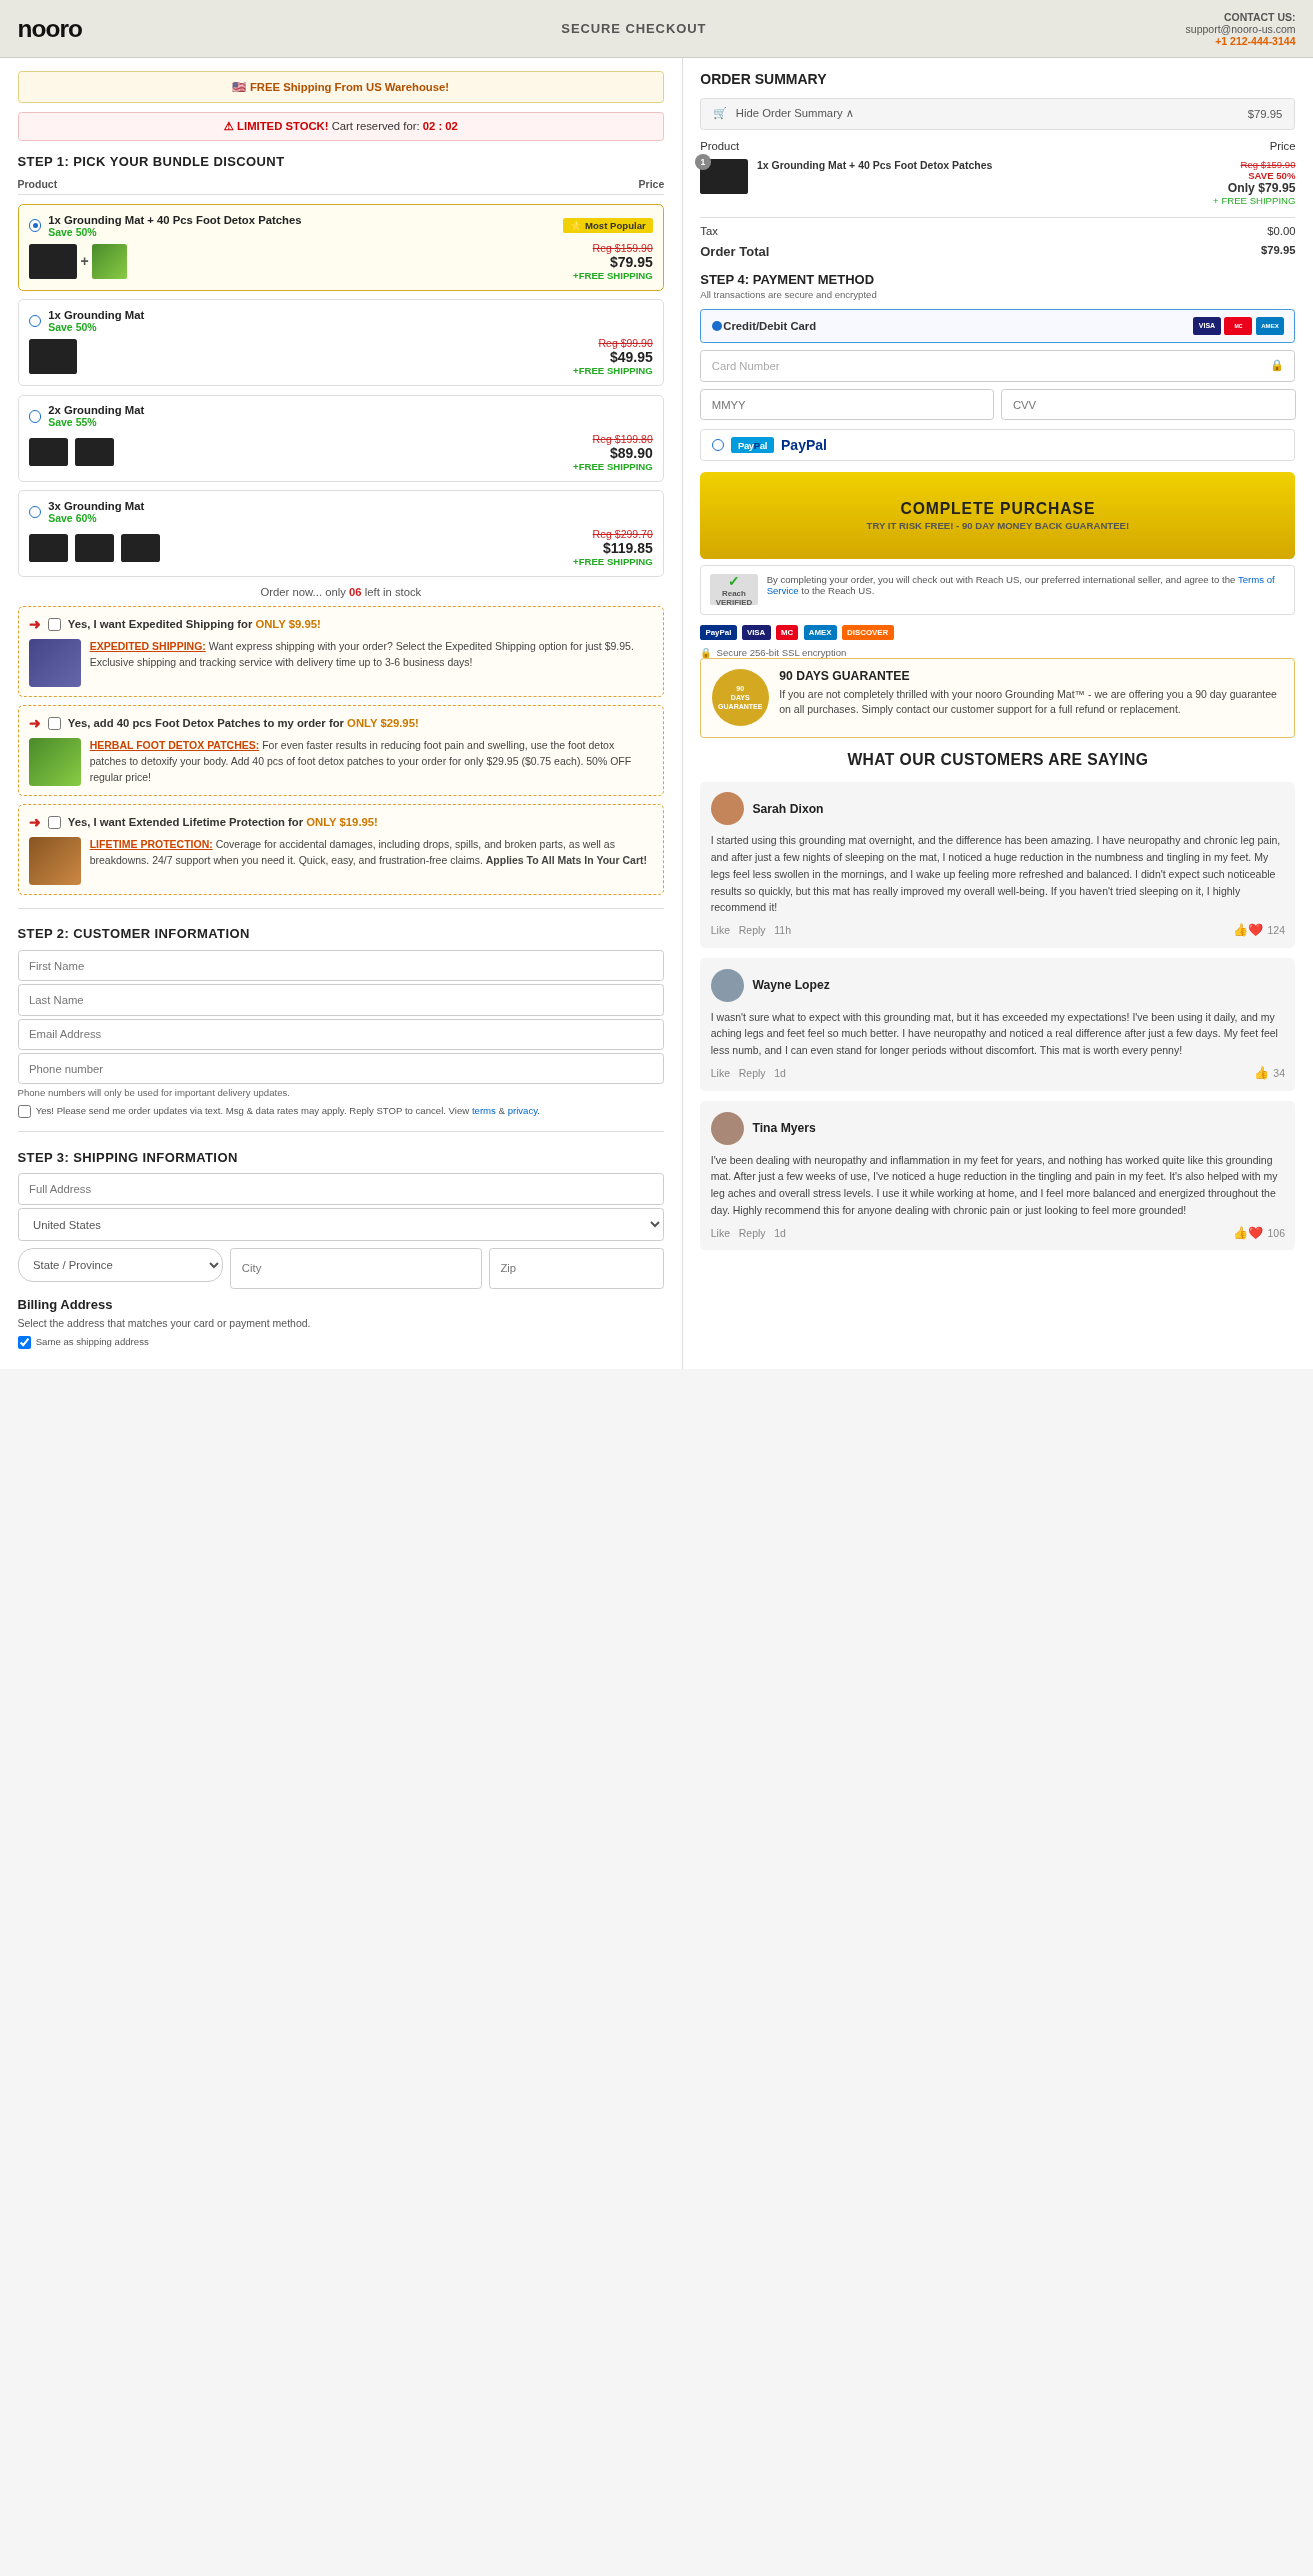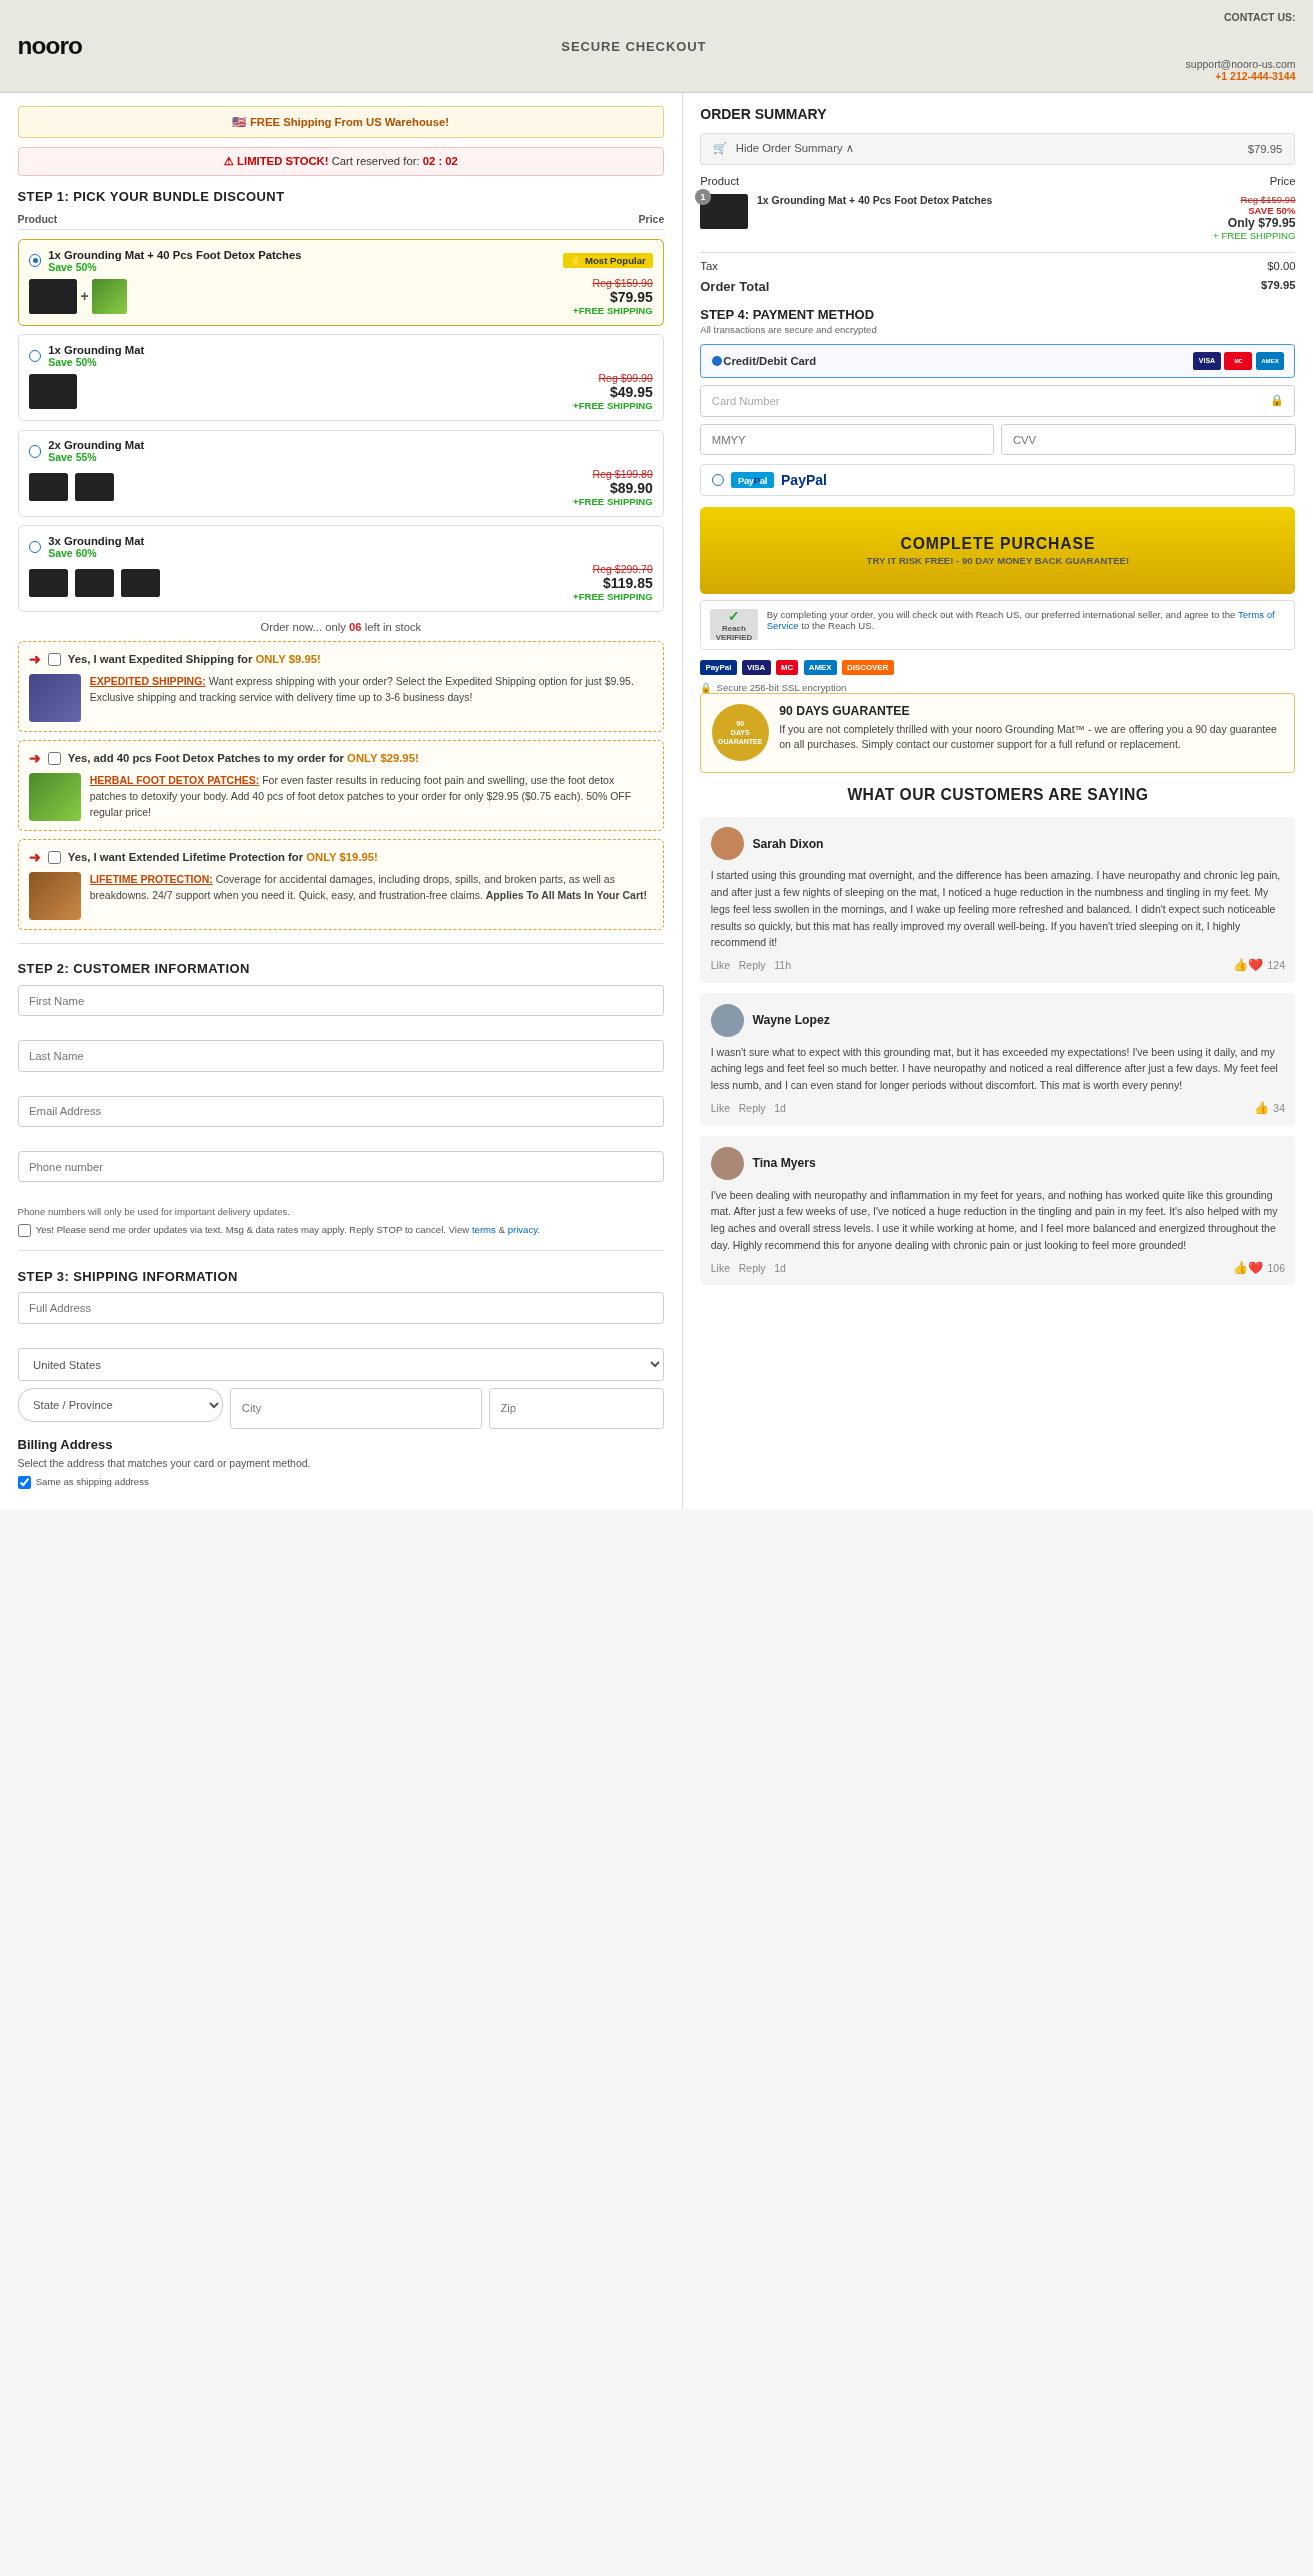--- a/index.html
+++ b/index.html
@@ -4,21 +4,21 @@
   <style>
     * { box-sizing: border-box; margin: 0; padding: 0; }
     body { font-family: Arial, sans-serif; background: #f5f5f5; font-size: 11.3px; color: #333; }
 
     
     .header { background: #e8e8e0; padding: 10.5px 17.5px; display: flex; justify-content: space-between; align-items: center; border-bottom: 0.9px solid #ccc; }
     .header-logo { font-size: 24.4px; font-weight: 900; color: #111; letter-spacing: -0.9px; }
     .header-center { font-size: 13px; font-weight: bold; color: #555; letter-spacing: 0.9px; }
     .header-contact { text-align: right; font-size: 10.5px; color: #555; }
     .header-contact .contact-label { font-weight: bold; }
-    .header-contact .contact-email { color: #555; margin-top: 35px; }
+    .header-contact .contact-email { color: #555; }
     .header-contact .contact-phone { color: #e06000; font-weight: bold; }
 
     
     .main-wrapper { display: flex; max-width: 1313px; margin: 0 auto; gap: 0; }
     .left-col { width: 52%; padding: 13px 17.5px; background: #fff; border-right: 0.9px solid #ddd; }
     .right-col { width: 48%; padding: 13px 17.5px; background: #fff; }
 
     
     .banner-free { background: #fdf8e8; border: 0.9px solid #e0d080; border-radius: 3.5px; padding: 8.7px 13px; text-align: center; margin-bottom: 8.7px; font-weight: bold; color: #b05000; font-size: 11.3px; }
     .banner-stock { background: #fff3f3; border: 0.9px solid #f0c0c0; border-radius: 3.5px; padding: 7px 13px; text-align: center; margin-bottom: 13px; font-size: 11.3px; color: #333; }
@@ -60,21 +60,21 @@
     .upsell-content { display: flex; gap: 8.7px; align-items: flex-start; }
     .upsell-img { width: 52px; height: 48px; background: #888; border-radius: 3.5px; flex-shrink: 0; }
     .upsell-img.shipping { background: linear-gradient(135deg, #448, #66a); }
     .upsell-img.patches { background: linear-gradient(135deg, #4a8a2a, #88cc44); }
     .upsell-img.lifetime { background: linear-gradient(135deg, #885522, #cc8844); }
     .upsell-text { font-size: 10.5px; color: #444; line-height: 1.5; }
     .upsell-text .label-bold { color: #cc4400; font-weight: bold; text-decoration: underline; }
 
     
     .section-divider { border-top: 1.7px solid #ddd; margin: 13px 0 8.7px; padding-top: 8.7px; }
-    .form-input { width: 100%; border: 0.9px solid #ccc; border-radius: 3.5px; padding: 8.7px 10.5px; margin-bottom: 24px; font-size: 11.3px; color: #555; outline: none; }
+    .form-input { width: 100%; border: 0.9px solid #ccc; border-radius: 3.5px; padding: 8.7px 10.5px; margin-bottom: 3px; font-size: 11.3px; color: #555; outline: none; }
     .form-note { font-size: 9.6px; color: #666; margin-bottom: 7px; }
     .checkbox-row { display: flex; align-items: flex-start; gap: 5.2px; font-size: 9.6px; color: #555; margin-bottom: 7px; }
     .checkbox-row a { color: #0066cc; }
 
     
     .form-select { width: 100%; border: 0.9px solid #ccc; border-radius: 3.5px; padding: 8.7px 10.5px; margin-bottom: 7px; font-size: 11.3px; color: #555; background: #fff; appearance: auto; }
     .form-row-3 { display: flex; gap: 7px; }
     .form-row-3 > * { flex: 1; }
 
     

